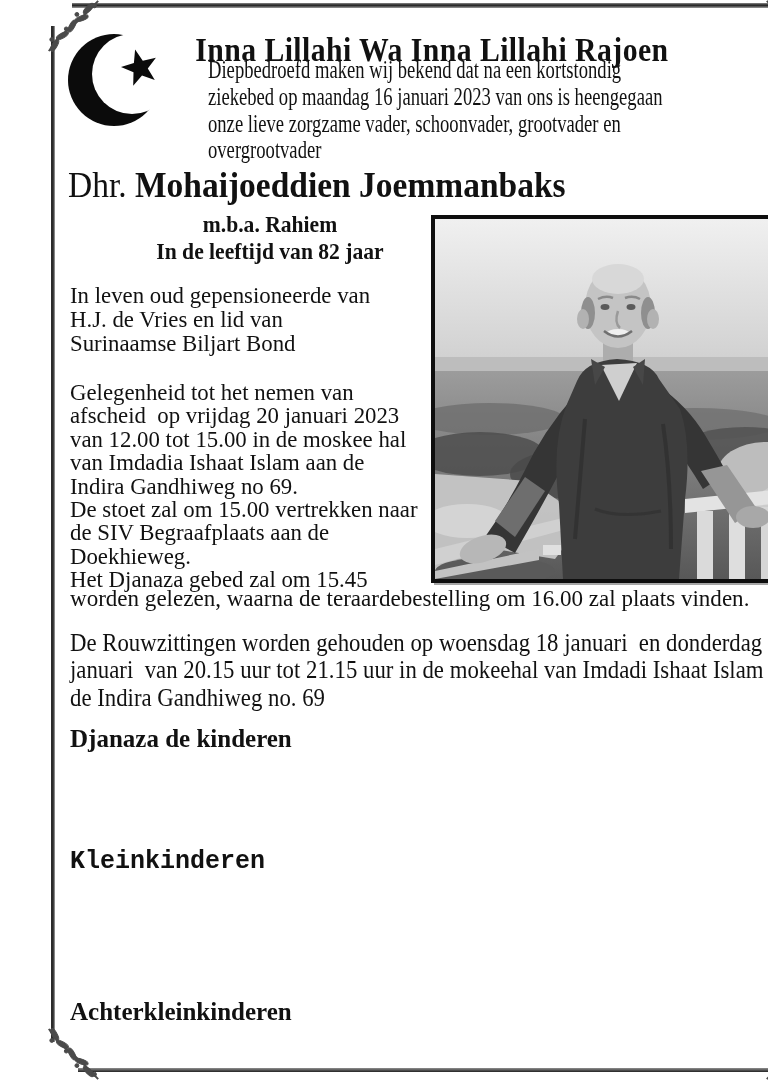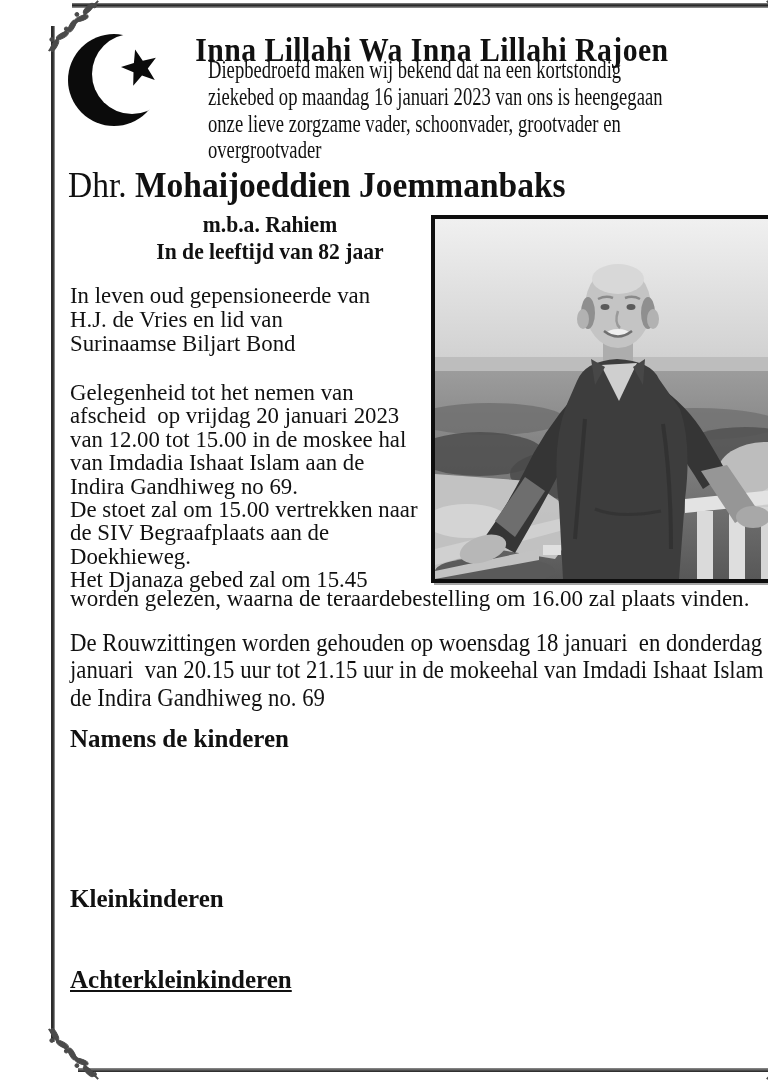--- a/index.html
+++ b/index.html
@@ -49,22 +49,22 @@
     transform:scaleX(.95);transform-origin:0 0;}
   .farewell{position:absolute;left:22px;top:381px;font-size:24px;line-height:23.4px;
     transform:scaleX(.95);transform-origin:0 0;}
   .f-cont{position:absolute;left:22px;top:585px;font-size:24px;
     transform:scaleX(.96);transform-origin:0 0;}
   .mourning{position:absolute;left:22px;top:629px;font-size:24.5px;line-height:27.4px;
     transform:scaleX(.93);transform-origin:0 0;}
   
   .family{position:absolute;left:22px;font-weight:700;font-size:25px;line-height:25px;}
   .family.children{top:726px;}
-  .family.grandchildren{top:886px;}
-  .family.greatgrandchildren{top:967px;text-decoration:underline;}
+  .family.grandchildren{top:849px;font-family:Liberation Mono, monospace;}
+  .family.greatgrandchildren{top:999px;}
 </style>
 </head>
 <body>
 
 <div class="card">
 
   <div class="b-top"></div>
   <div class="b-bottom"></div>
   <div class="b-left"></div>
   <div class="b-right"></div>
@@ -225,21 +225,21 @@
 De stoet zal om 15.00 vertrekken naar
 de SIV Begraafplaats aan de
 Doekhieweg.
 Het Djanaza gebed zal om 15.45</div>
   <div class="f-cont pre">worden gelezen, waarna de teraardebestelling om 16.00 zal plaats vinden.</div>
   <div class="mourning pre">De Rouwzittingen worden gehouden op woensdag 18 januari  en donderdag 19
 januari  van 20.15 uur tot 21.15 uur in de mokeehal van Imdadi Ishaat Islam aan
 de Indira Gandhiweg no. 69</div>
 
   <div class="family children">
-    <div>Namens de kinderen</div>
+    <div>Djanaza de kinderen</div>
   </div>
   <div class="family grandchildren">
     <div>Kleinkinderen</div>
   </div>
   <div class="family greatgrandchildren">
     <div>Achterkleinkinderen</div>
   </div>
 
 </div>
 

